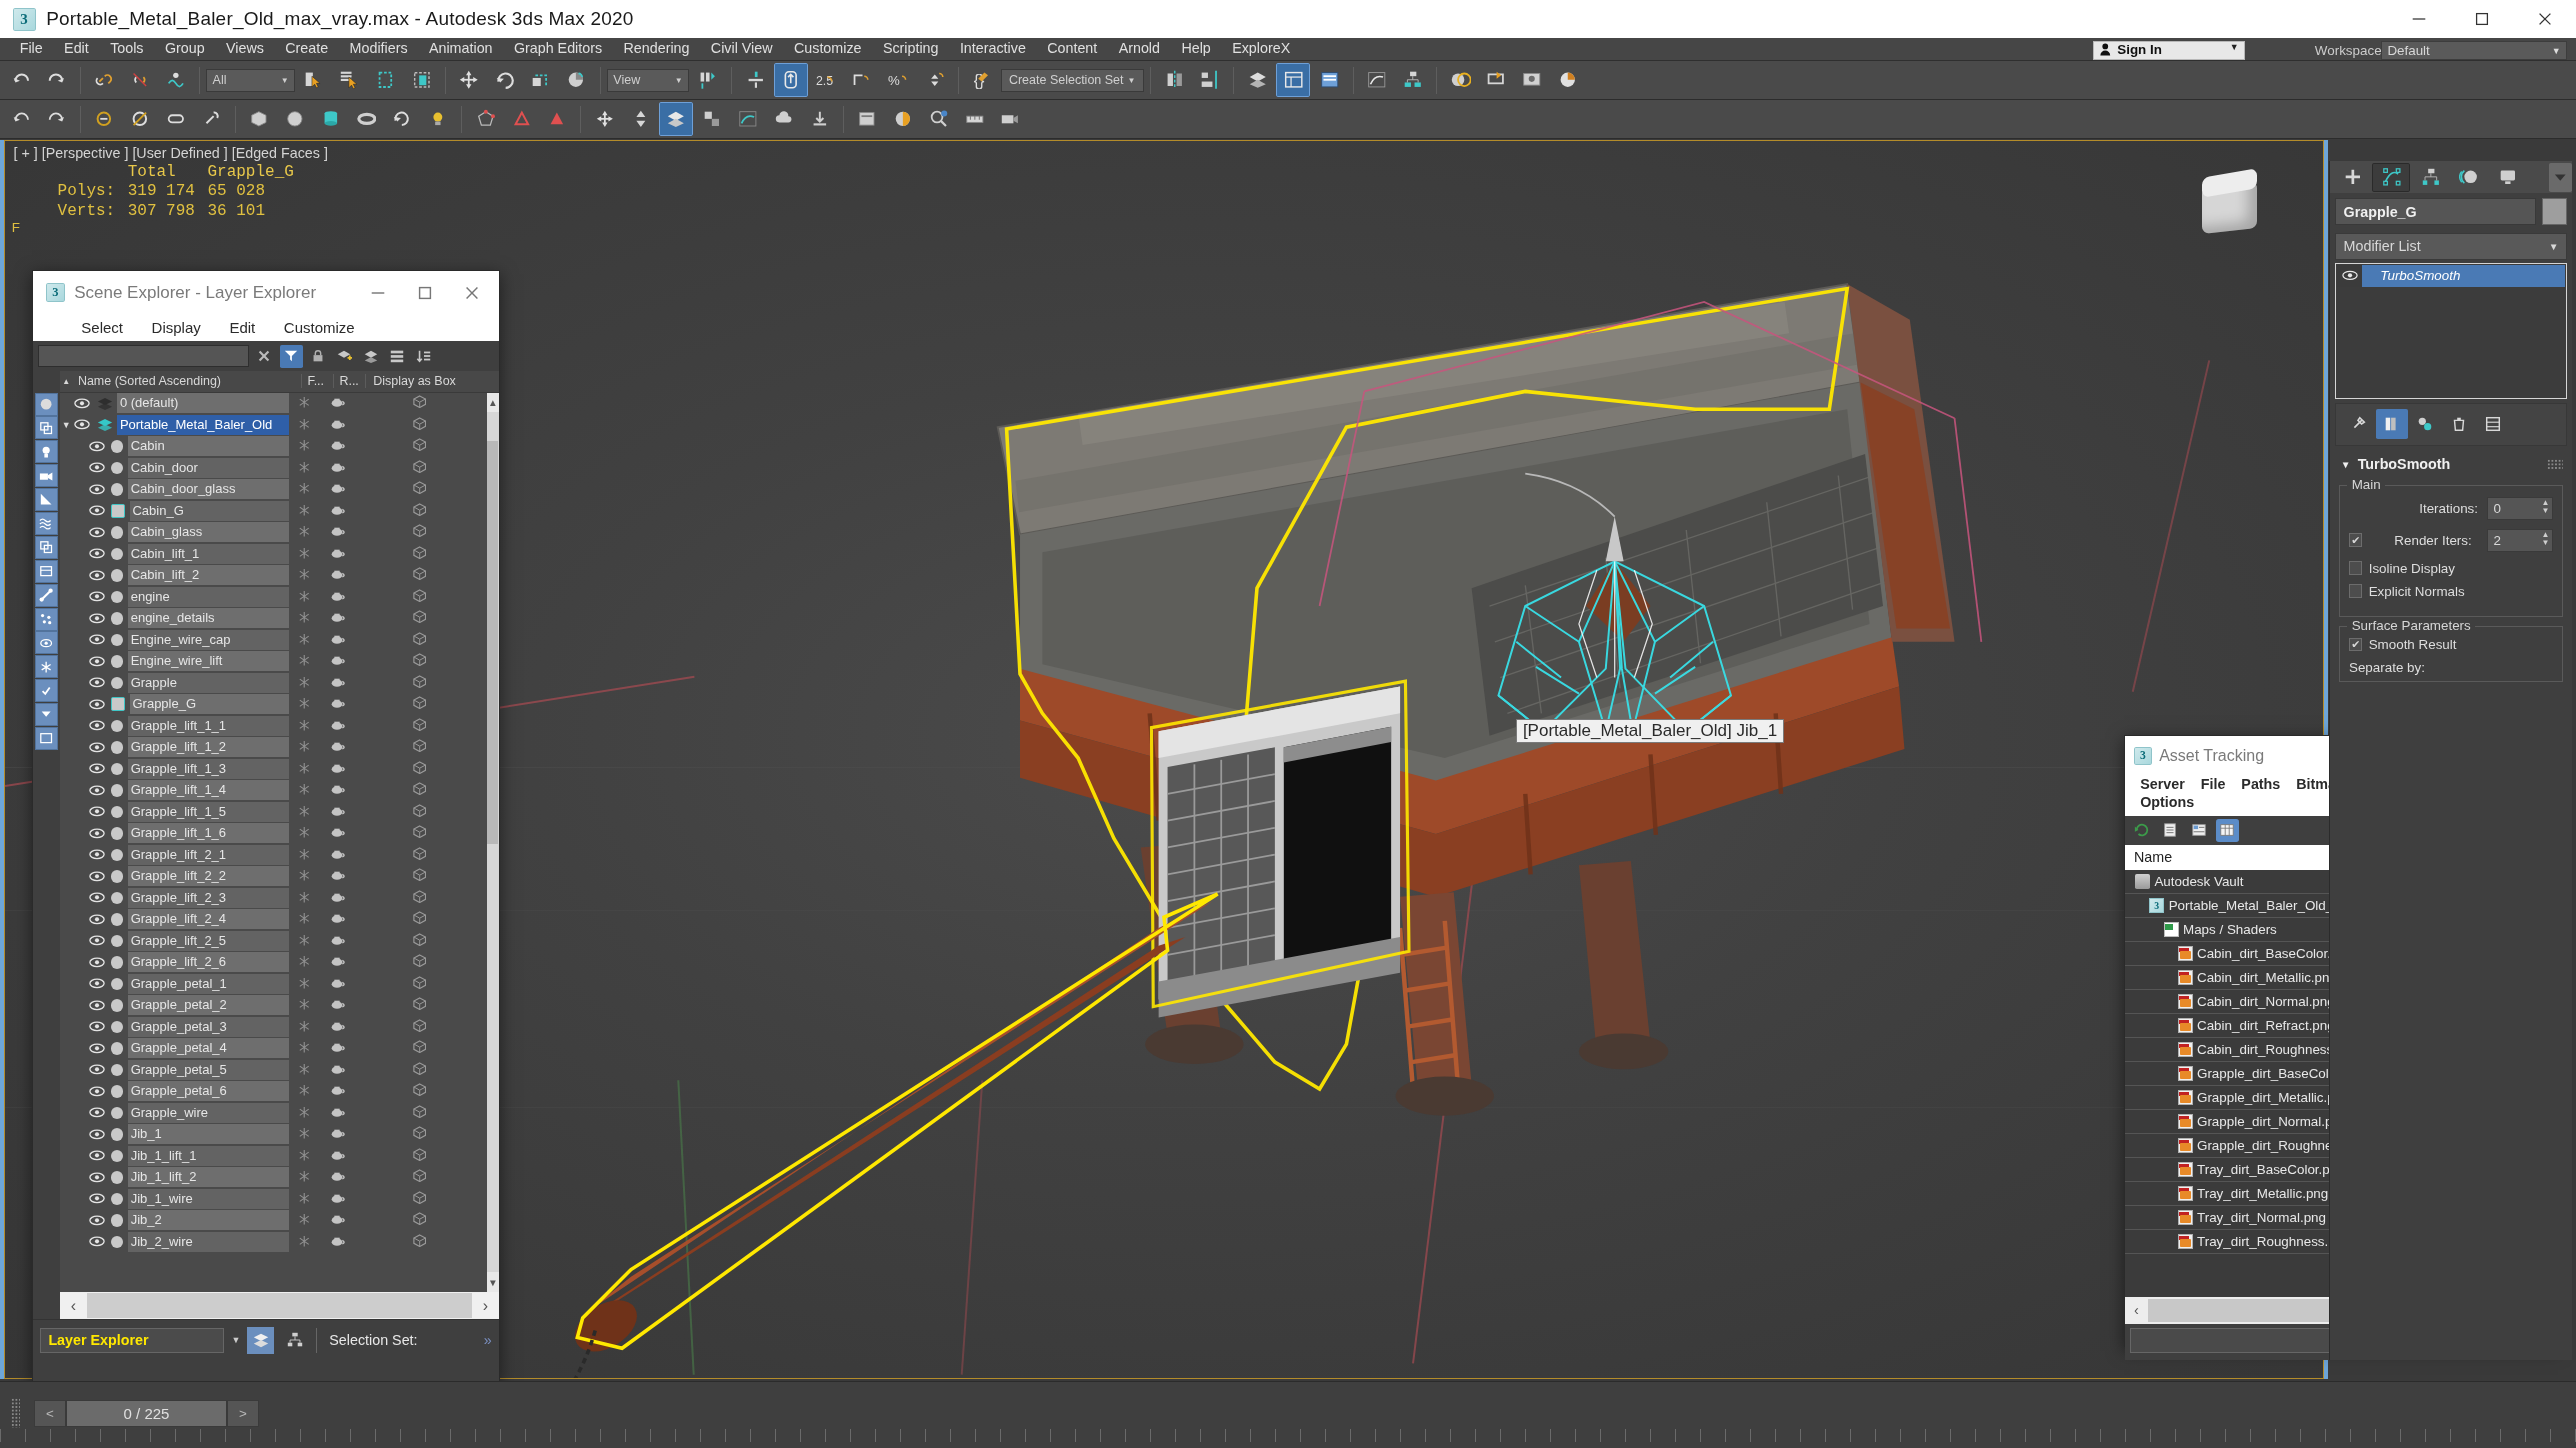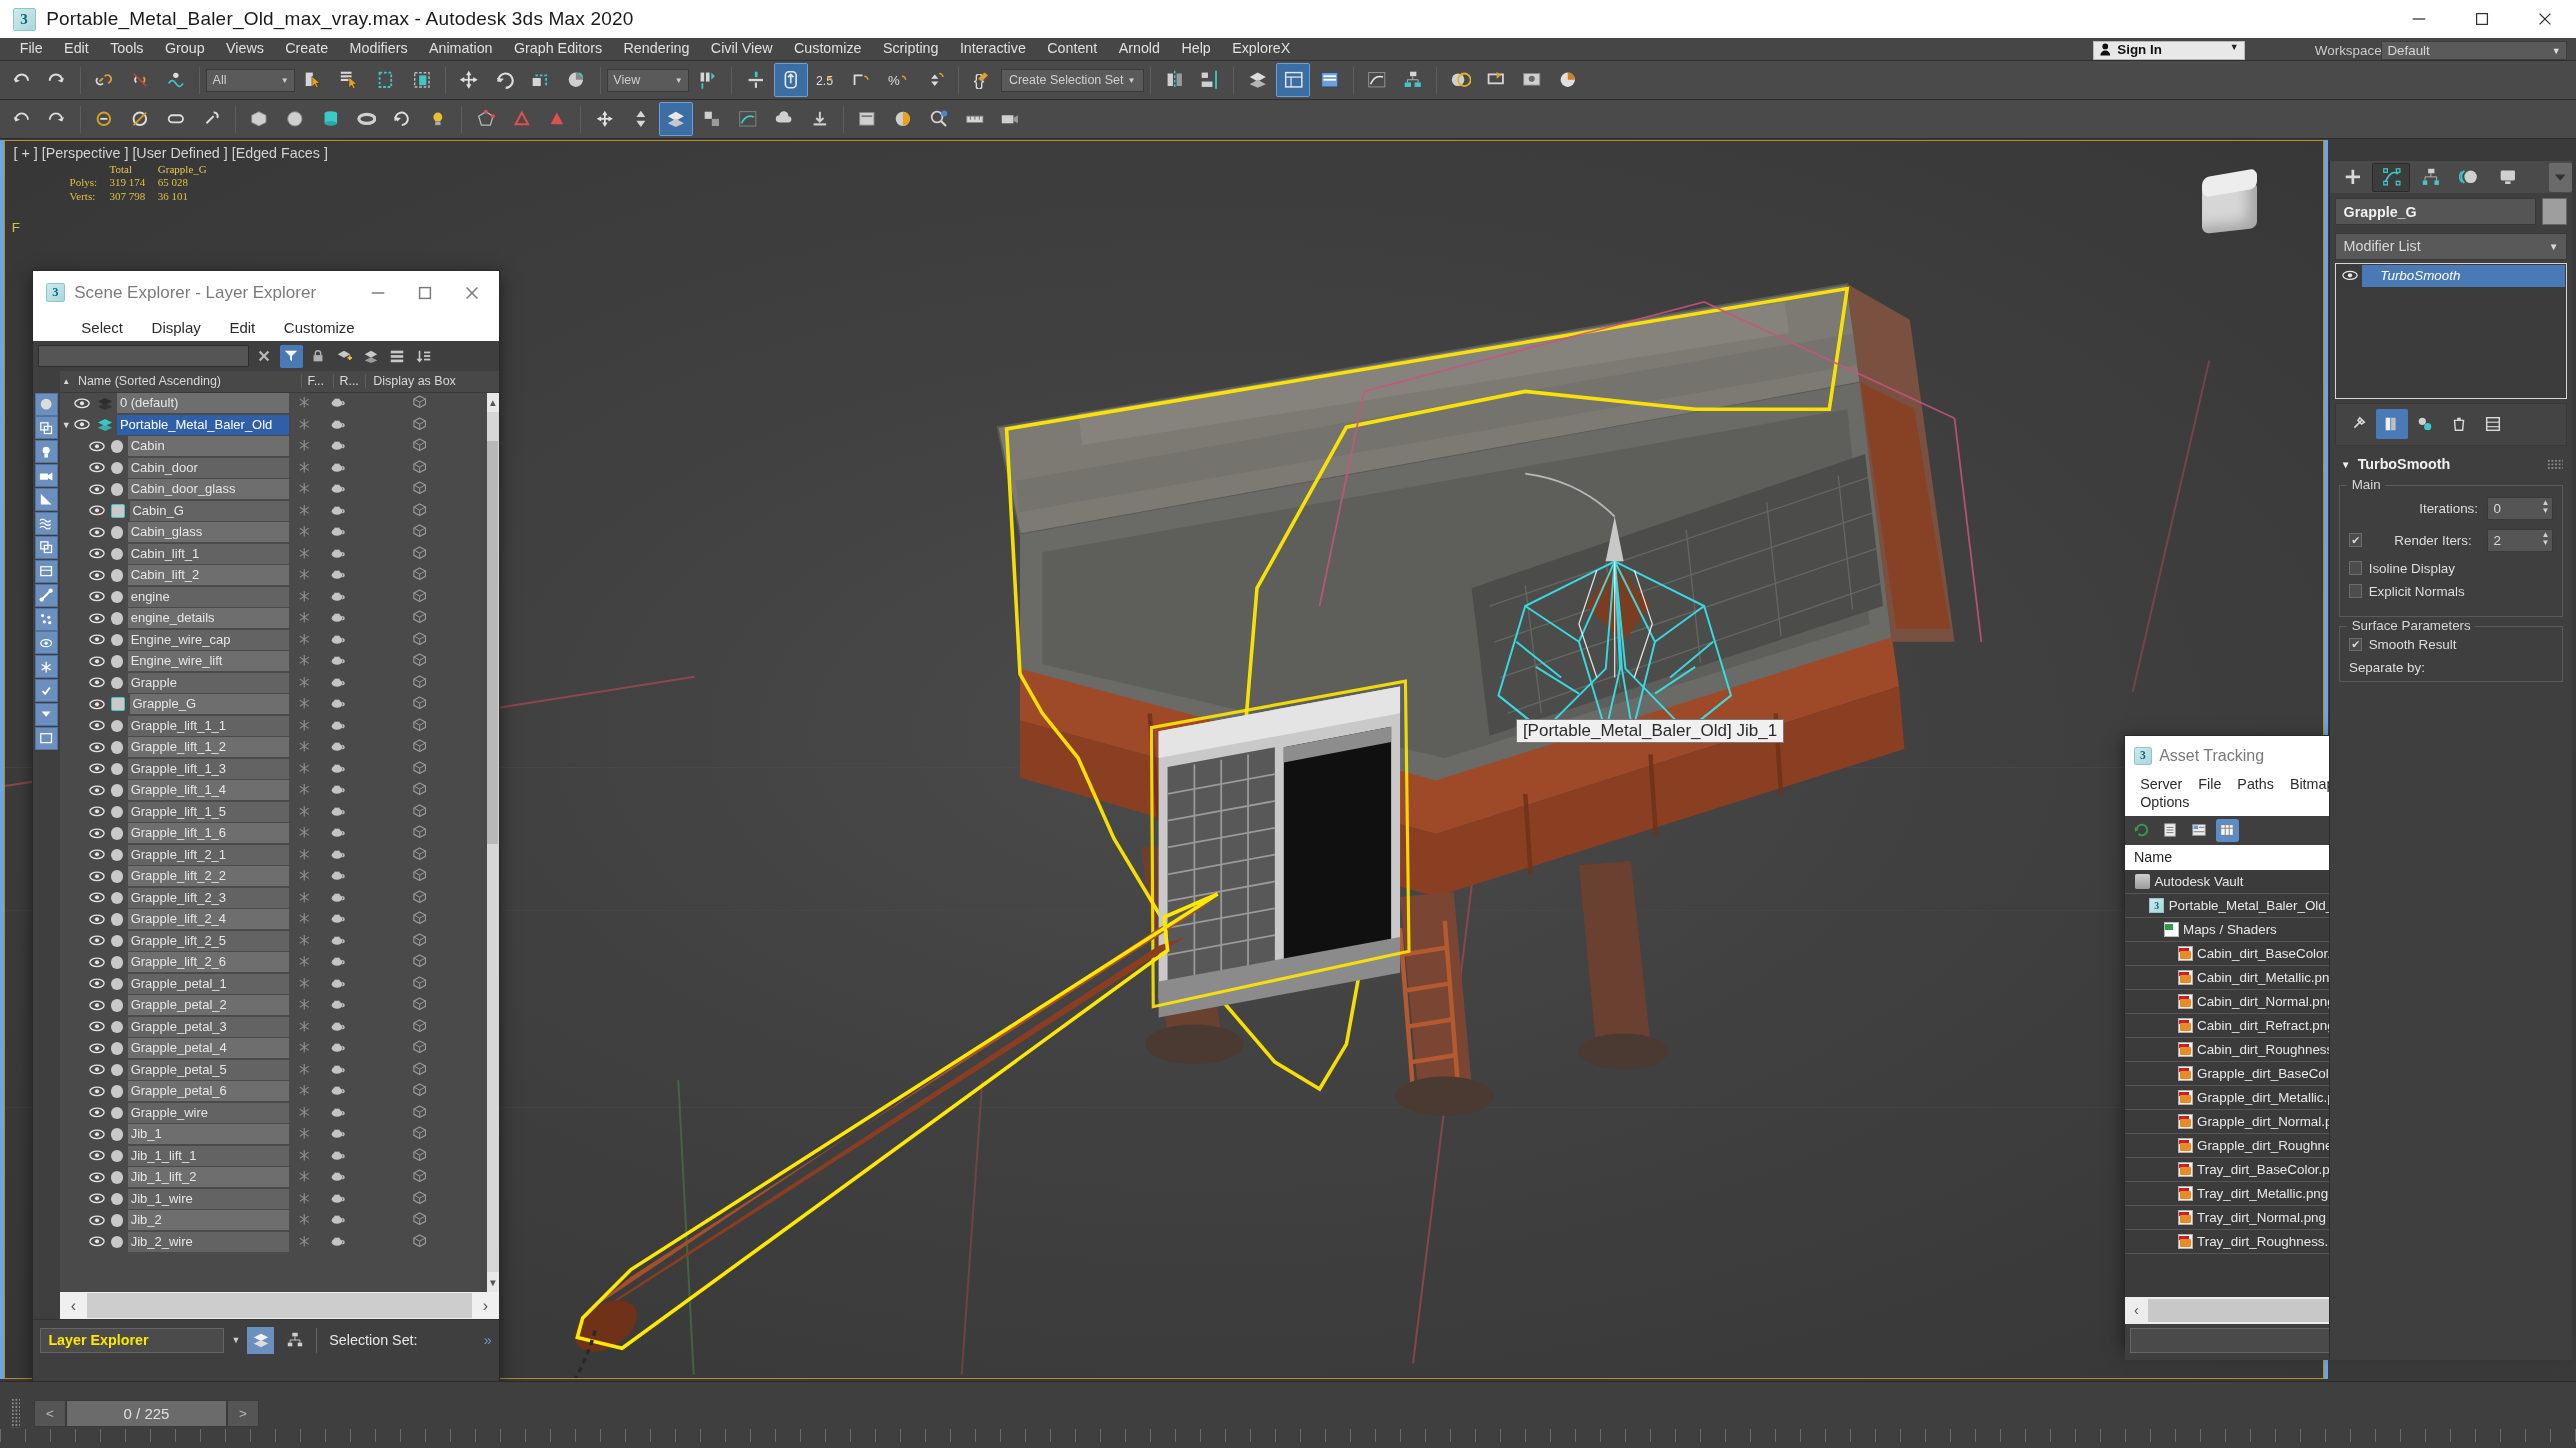--- a/index.html
+++ b/index.html
@@ -93,22 +93,22 @@
   .viewport {
     position: absolute; left: 3.6px; top: 140px; width: 2320px; height: 1239px;
     background: #3d3d3d; border: 0.9px solid #b48c2a; overflow: hidden;
   }
   .vp-canvas { position: absolute; inset: 0; background:
       radial-gradient(ellipse at 52% 48%, #4b4b4b 0%, #414141 40%, #363636 100%); }
   .vp-label {
     position: absolute; left: 9px; top: 3.6px; font-size: 14.3px; color: #d4d4d4;
     font-family: "Liberation Sans", sans-serif;
   }
-  .vp-stats { position: absolute; left: 65px; top: 21.5px; font-size: 11px;
-    color: #e0c040; font-family: Liberation Serif, serif; }
+  .vp-stats { position: absolute; left: 53px; top: 21.5px; font-size: 16px;
+    color: #e0c040; font-family: Liberation Mono, monospace; }
   .vp-stats table { border-collapse: collapse; }
   .vp-stats td { padding: 0 12.5px 1.8px 0; white-space: nowrap; }
   .vp-stats td.hd { color: #e8c84a; }
   .vp-f { position: absolute; left: 7.2px; top: 79px; font-size: 13.4px; color: #e0c040; }
 
   
   .grid-line { position: absolute; background: #4e4e4e; }
   .grid-red { position: absolute; background: #9d4a50; }
   .grid-green { position: absolute; background: #4a7d4a; }
 
@@ -270,21 +270,21 @@
     color: #0a6b78; font-size: 11.6px; font-weight: bold; border-radius: 1.8px;
     display: flex; align-items: center; justify-content: center;
     font-family: "Liberation Serif", serif;
   }
   .at-title .txt { font-size: 16px; color: #7a7a7a; }
   .at-title .btns { margin-left: auto; display: flex; }
   .at-title .wb { width: 41px; height: 39px; display: flex; align-items: center;
                   justify-content: center; color: #6a6a6a; }
   .at-menu { background: #fff; padding: 0 0 5.4px 7.2px; }
   .at-menu .row { display: flex; align-items: center; }
-  .at-menu .mi { font-size: 14.3px; color: #2b2b2b; padding: 0.9px 8px; }
+  .at-menu .mi { font-size: 14.3px; color: #2b2b2b; padding: 0.9px 8px; font-weight: bold; }
   .at-toolbar {
     height: 29px; background: #3f3f3f; display: flex; align-items: center;
     padding: 0 5.4px; gap: 5.4px;
   }
   .at-tb { width: 23px; height: 23px; display: flex; align-items: center;
            justify-content: center; border-radius: 2.7px; }
   .at-tb.on { background: #5b8cc8; }
   .at-list { position: relative; height: 479px; background: #3b3b3b; }
   .at-head {
     height: 25px; background: #fff; display: flex; align-items: center;

